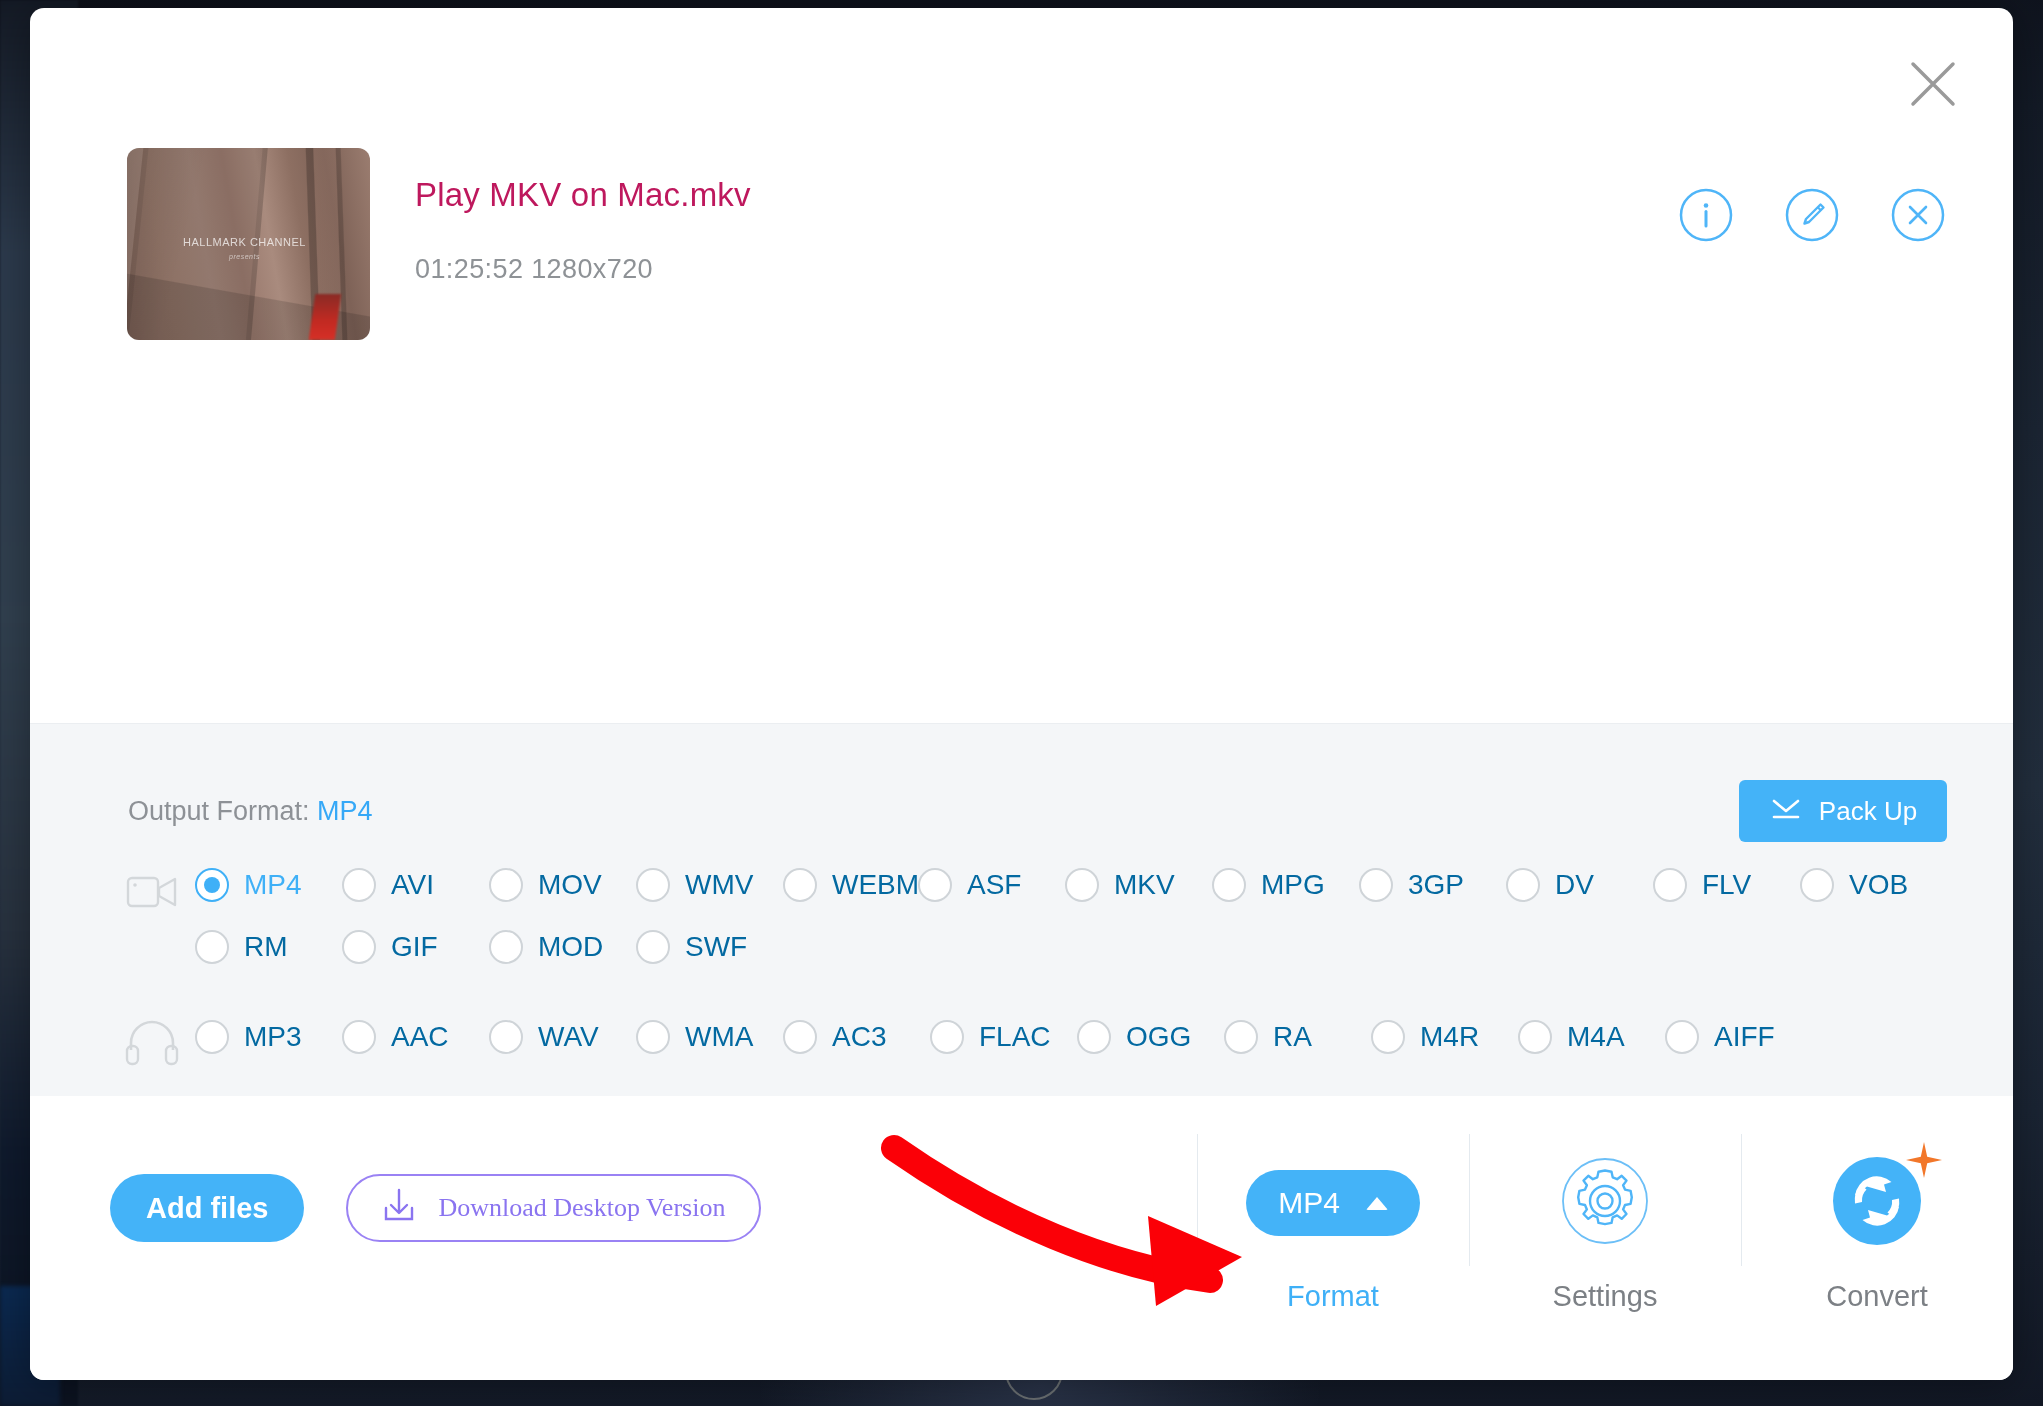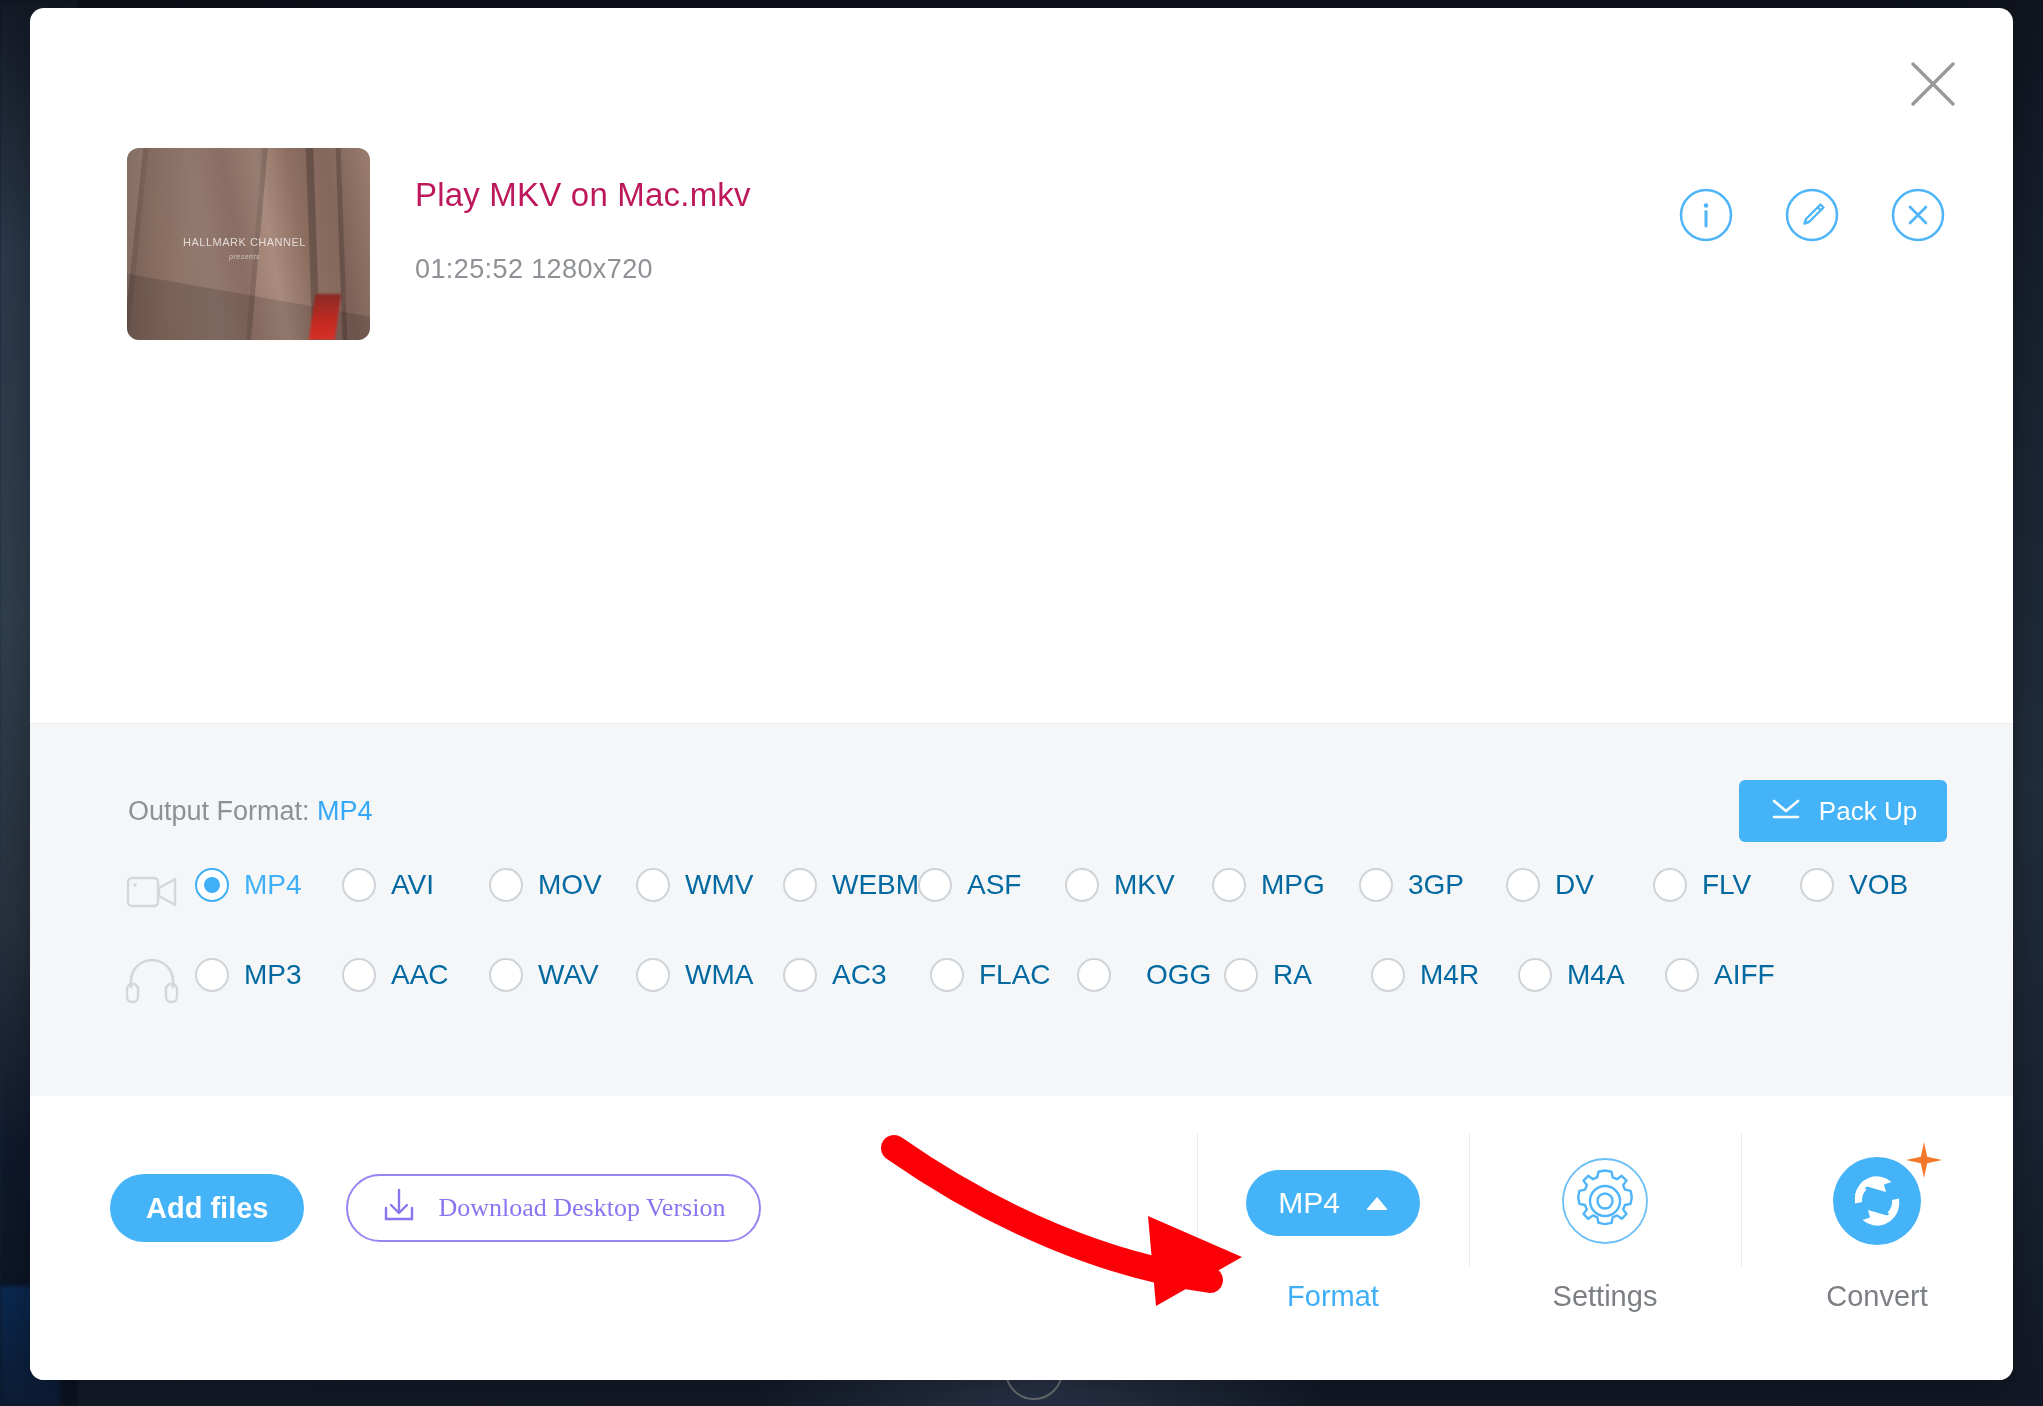--- a/index.html
+++ b/index.html
@@ -315,20 +315,38 @@
             </div>
             <div class="fmt-item" style="width: 147px;">
               <span class="radio"></span>
               <span class="fmt-label">FLV</span>
             </div>
             <div class="fmt-item" style="width: 147px;">
               <span class="radio"></span>
               <span class="fmt-label">VOB</span>
             </div>
           </div>
+        <div class="fmt-row">
+            <div class="fmt-item" style="width: 147px;">
+              <span class="radio"></span>
+              <span class="fmt-label">RM</span>
+            </div>
+            <div class="fmt-item" style="width: 147px;">
+              <span class="radio"></span>
+              <span class="fmt-label">GIF</span>
+            </div>
+            <div class="fmt-item" style="width: 147px;">
+              <span class="radio"></span>
+              <span class="fmt-label">MOD</span>
+            </div>
+            <div class="fmt-item" style="width: 147px;">
+              <span class="radio"></span>
+              <span class="fmt-label">SWF</span>
+            </div>
+          </div>
       </div>
     </div>
 
     <div class="fmt-group audio-group">
       <div class="grp-icon">
         <svg width="54" height="46" viewBox="0 0 54 46" aria-hidden="true">
           <path d="M6 30 L6 23 A21 21 0 0 1 48 23 L48 30" fill="none" stroke="#b9bec3" stroke-width="2.6"></path>
           <rect x="2" y="26" width="11" height="18" rx="5" fill="none" stroke="#b9bec3" stroke-width="2.4"></rect>
           <rect x="41" y="26" width="11" height="18" rx="5" fill="none" stroke="#b9bec3" stroke-width="2.4"></rect>
         </svg>
@@ -352,21 +370,21 @@
               <span class="fmt-label">WMA</span>
             </div>
             <div class="fmt-item" style="width: 147px;">
               <span class="radio"></span>
               <span class="fmt-label">AC3</span>
             </div>
             <div class="fmt-item" style="width: 147px;">
               <span class="radio"></span>
               <span class="fmt-label">FLAC</span>
             </div>
-            <div class="fmt-item" style="width: 147px; gap: 20px;">
+            <div class="fmt-item" style="width: 147px;">
               <span class="radio"></span>
               <span class="fmt-label">OGG</span>
             </div>
             <div class="fmt-item" style="width: 147px;">
               <span class="radio"></span>
               <span class="fmt-label">RA</span>
             </div>
             <div class="fmt-item" style="width: 147px;">
               <span class="radio"></span>
               <span class="fmt-label">M4R</span>

